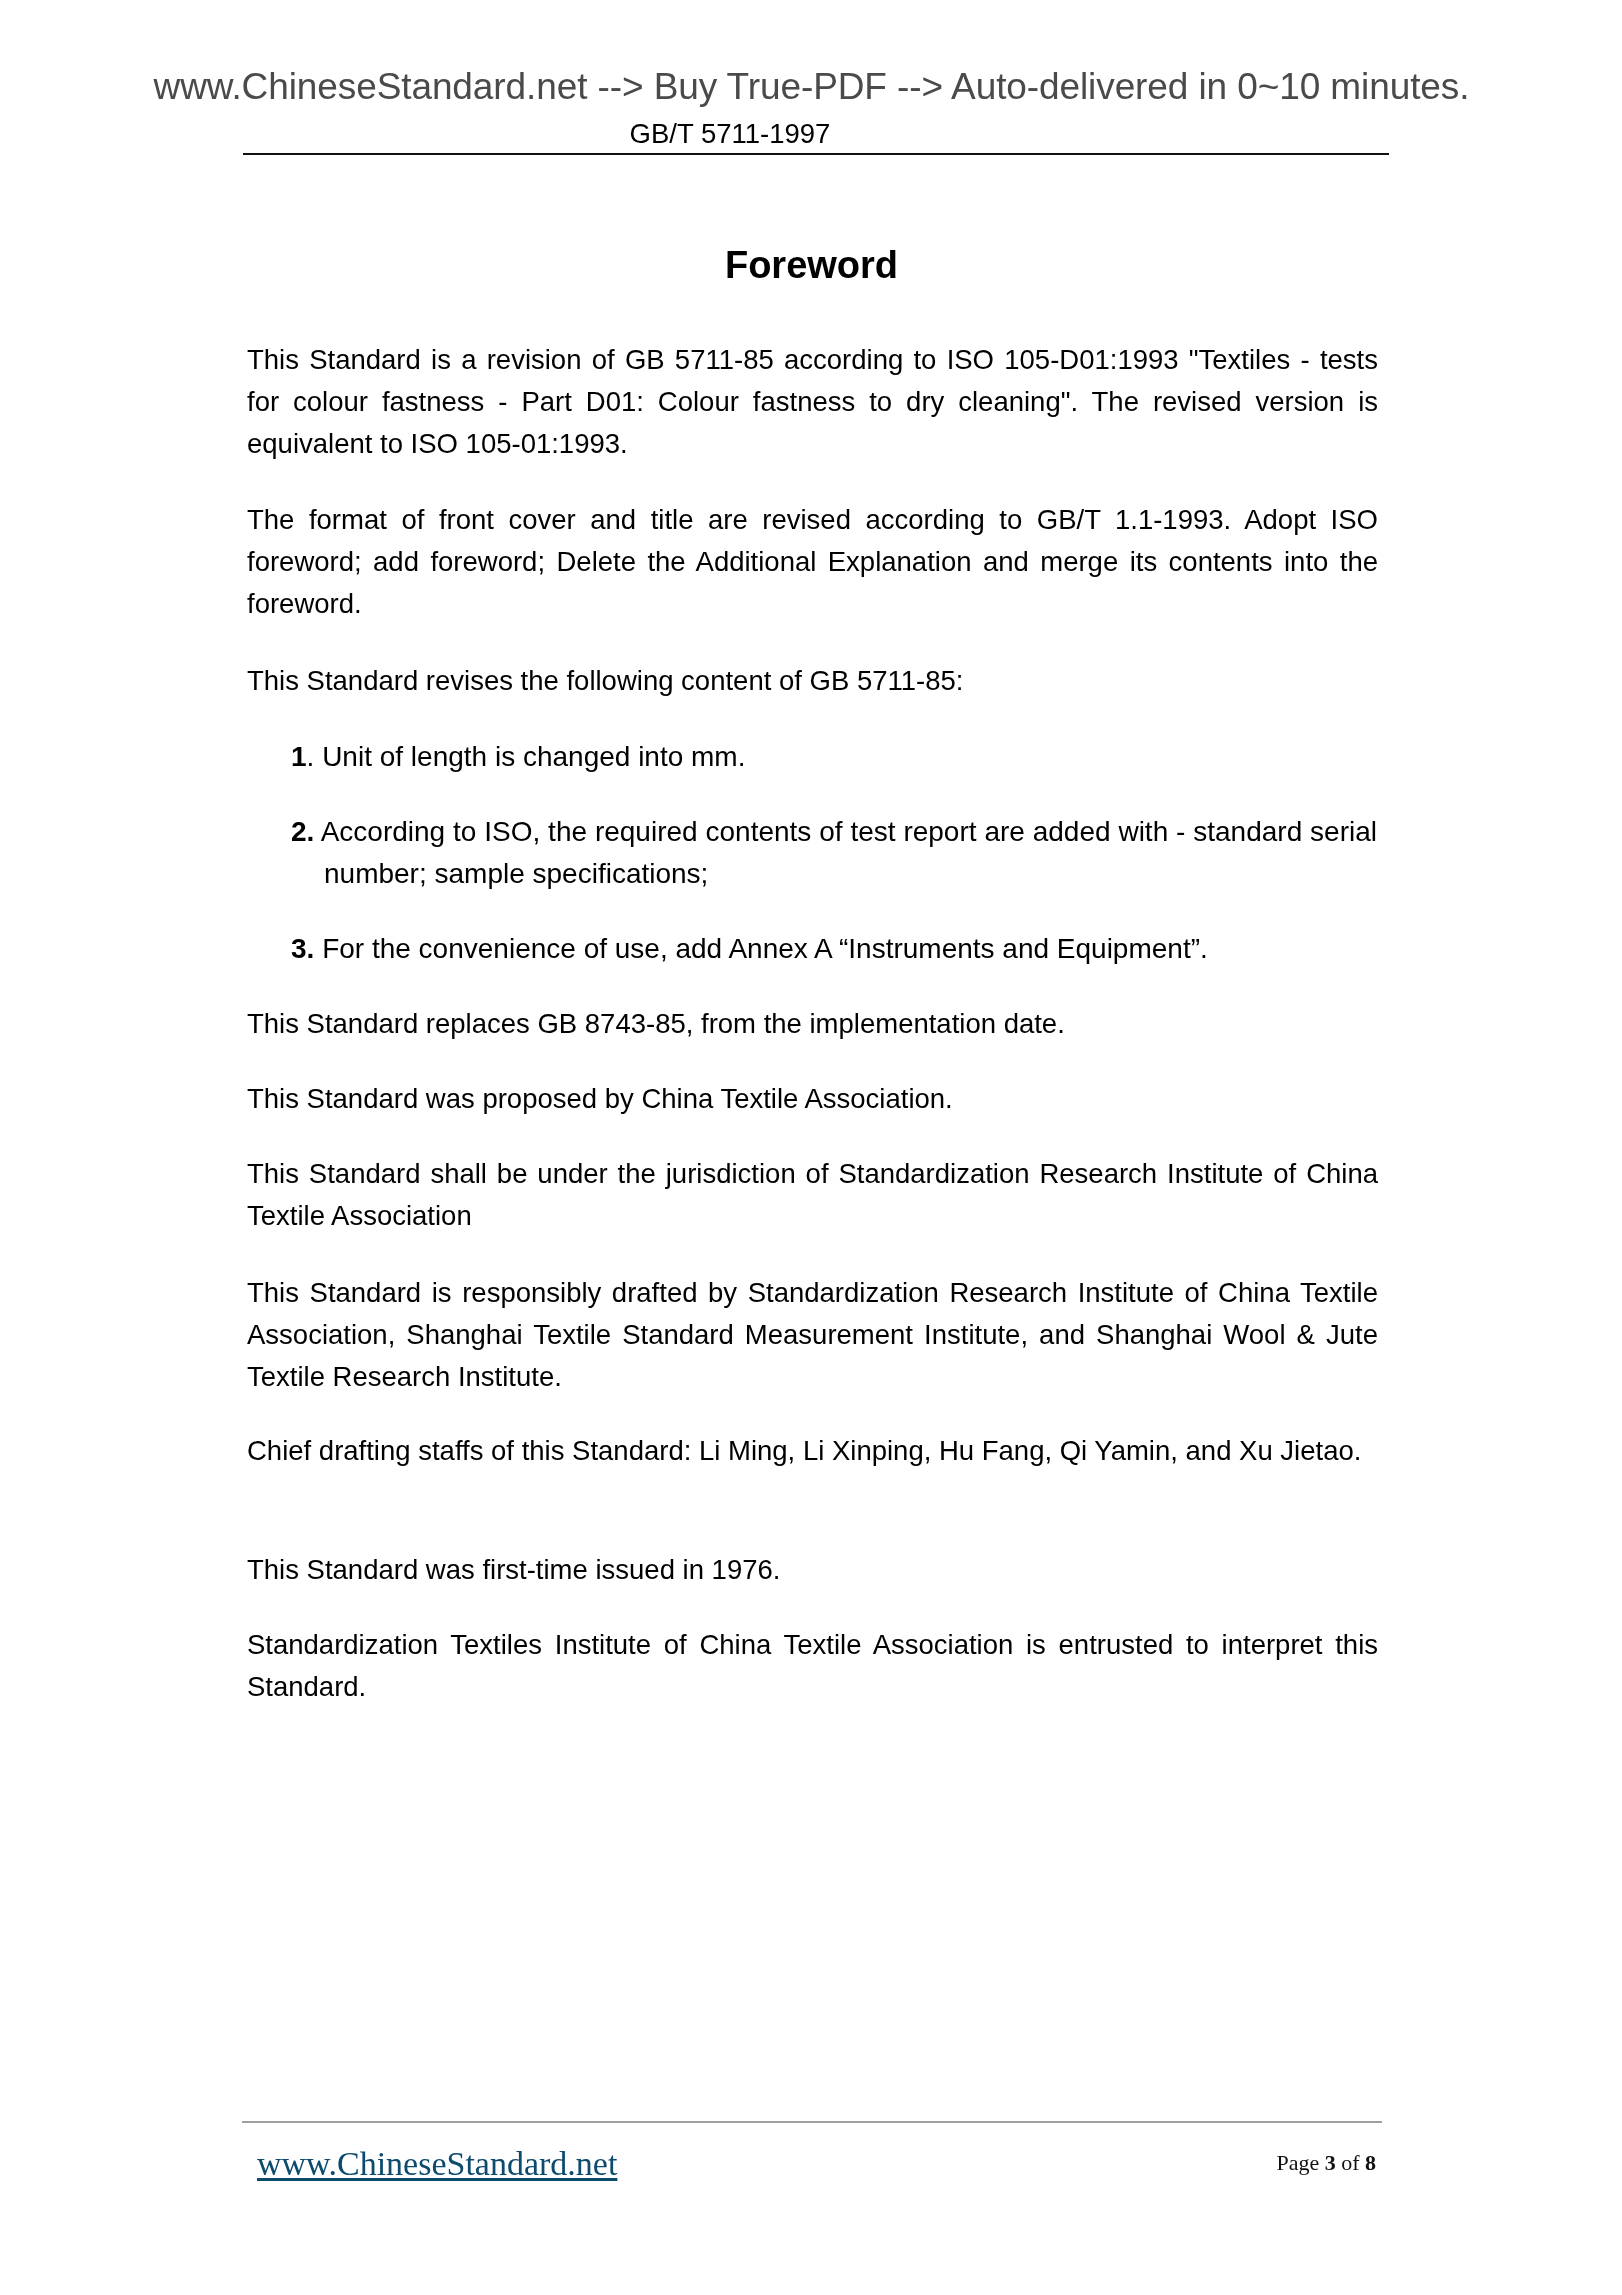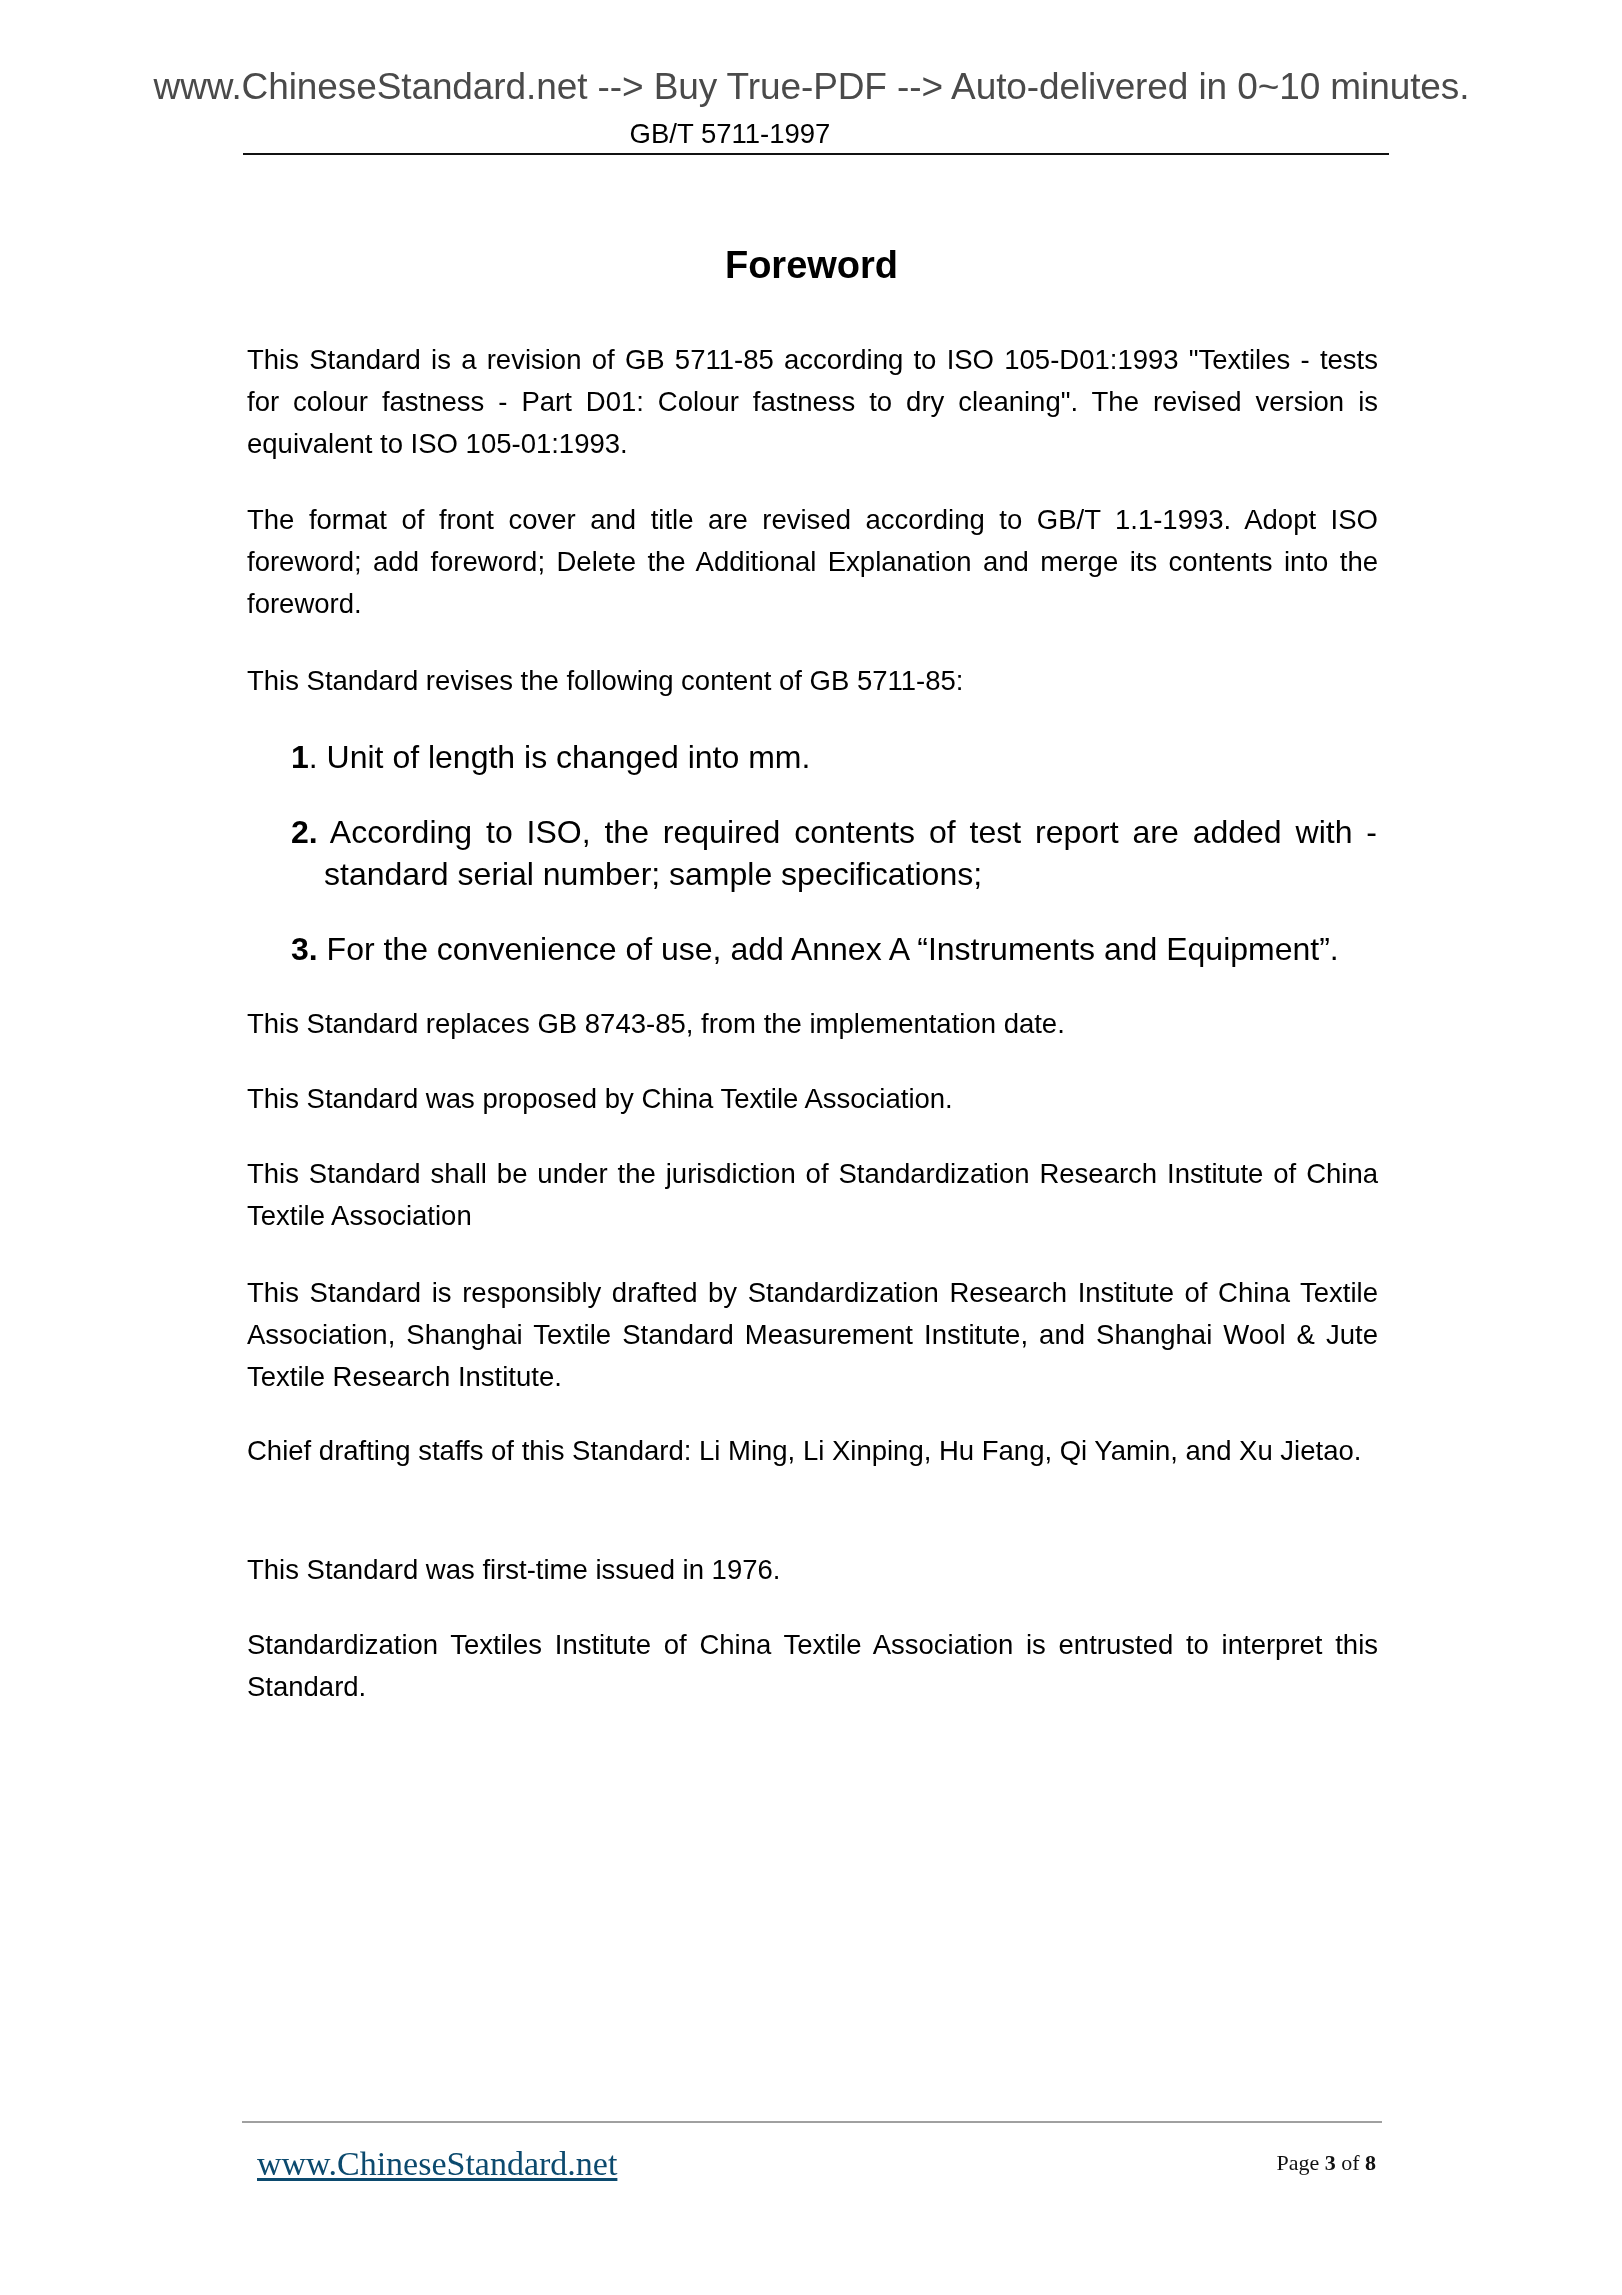--- a/index.html
+++ b/index.html
@@ -22,21 +22,21 @@
     text-align: center; font-family: "Liberation Sans", sans-serif;
     font-weight: bold; font-size: 38px; line-height: 38px; color: #000;
   }
   .para {
     position: absolute; left: 247px; width: 1131px; margin: 0;
     font-family: "Liberation Sans", sans-serif; font-size: 27.5px; line-height: 42px;
     color: #000; text-align: justify;
   }
   .item {
     position: absolute; left: 286px; width: 1091px; margin: 0;
-    font-family: "Liberation Sans", sans-serif; font-size: 32px; line-height: 42px;
+    font-family: "Liberation Sans", sans-serif; font-size: 28px; line-height: 42px;
     color: #000; text-align: justify; padding-left: 38px; box-sizing: border-box;
     text-indent: -33px;
   }
   .item .num { font-weight: bold; }
   .item .num-dot-plain { font-weight: normal; }
   .ftr-rule { position: absolute; left: 242px; top: 2121px; width: 1140px; height: 1.7px; background: #a0a0a0; }
   .ftr-link {
     position: absolute; left: 257px; top: 2150px;
     font-family: "Liberation Serif", serif; font-size: 34px; line-height: 27px;
     color: #0c4a6e; text-decoration: underline; text-underline-offset: 3.3px; white-space: nowrap;

